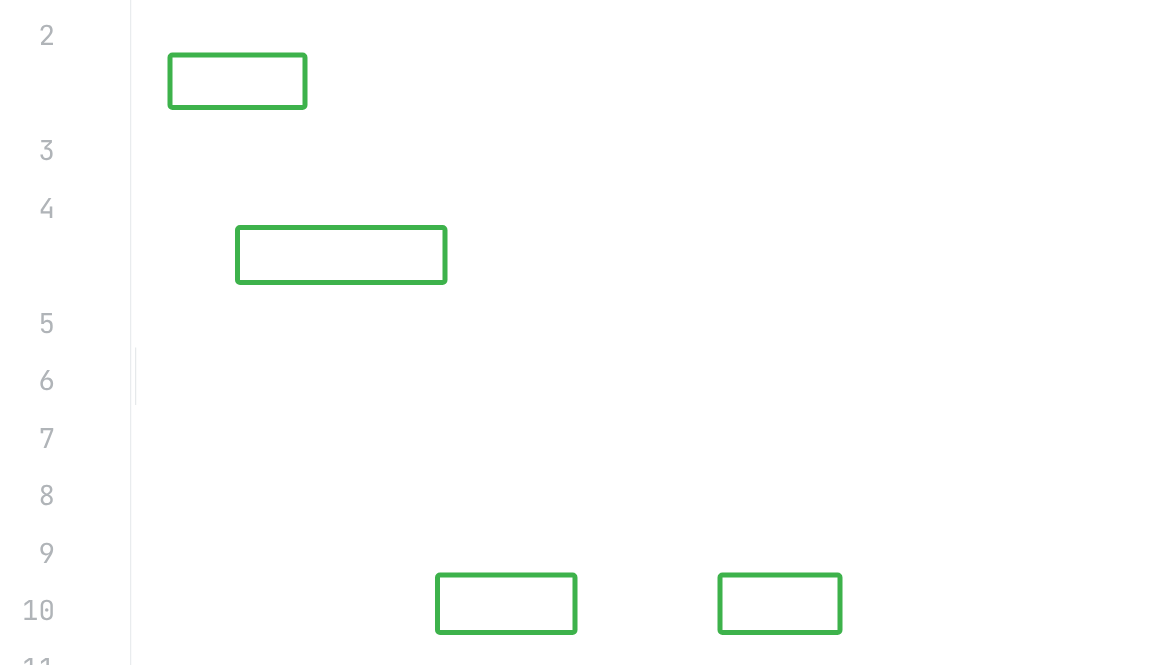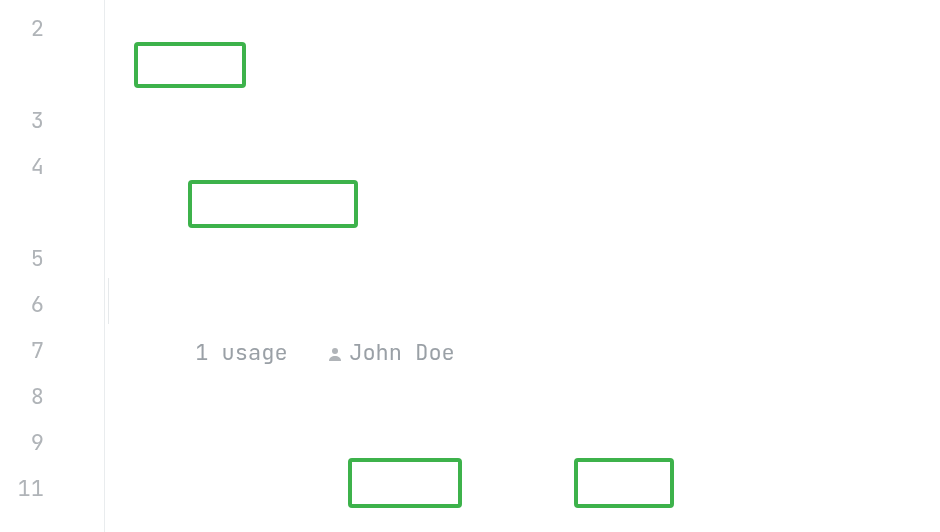--- a/index.html
+++ b/index.html
@@ -81,37 +81,32 @@
     <div class="ln">2</div>
     <div class="ln-inlay"></div>
     <div class="ln">3</div>
     <div class="ln">4</div>
     <div class="ln-inlay"></div>
     <div class="ln">5</div>
     <div class="ln">6</div>
     <div class="ln">7</div>
     <div class="ln">8</div>
     <div class="ln">9</div>
+    <div class="ln">10</div>
     <div class="ln">11</div>
   </div>
 
   <div class="gutter-sep"></div>
 
   <div class="code-area">
 
     
     <div class="row"></div>
 
     
-    <div class="row-inlay">
-      <span class="inlay">1 usage</span><span class="inlay">   </span><span class="inlay"><span class="author-icon"><svg width="16" height="16" viewBox="0 0 16 16">
-              <circle cx="8" cy="5" r="3" fill="#b0b4b8"></circle>
-              <path d="M2 15c0-3.2 2.8-5 6-5s6 1.8 6 5" fill="#b0b4b8"></path>
-            </svg></span><span>John Doe</span></span>
-    </div>
 
     
 
     
     
 
     
     
 
     

